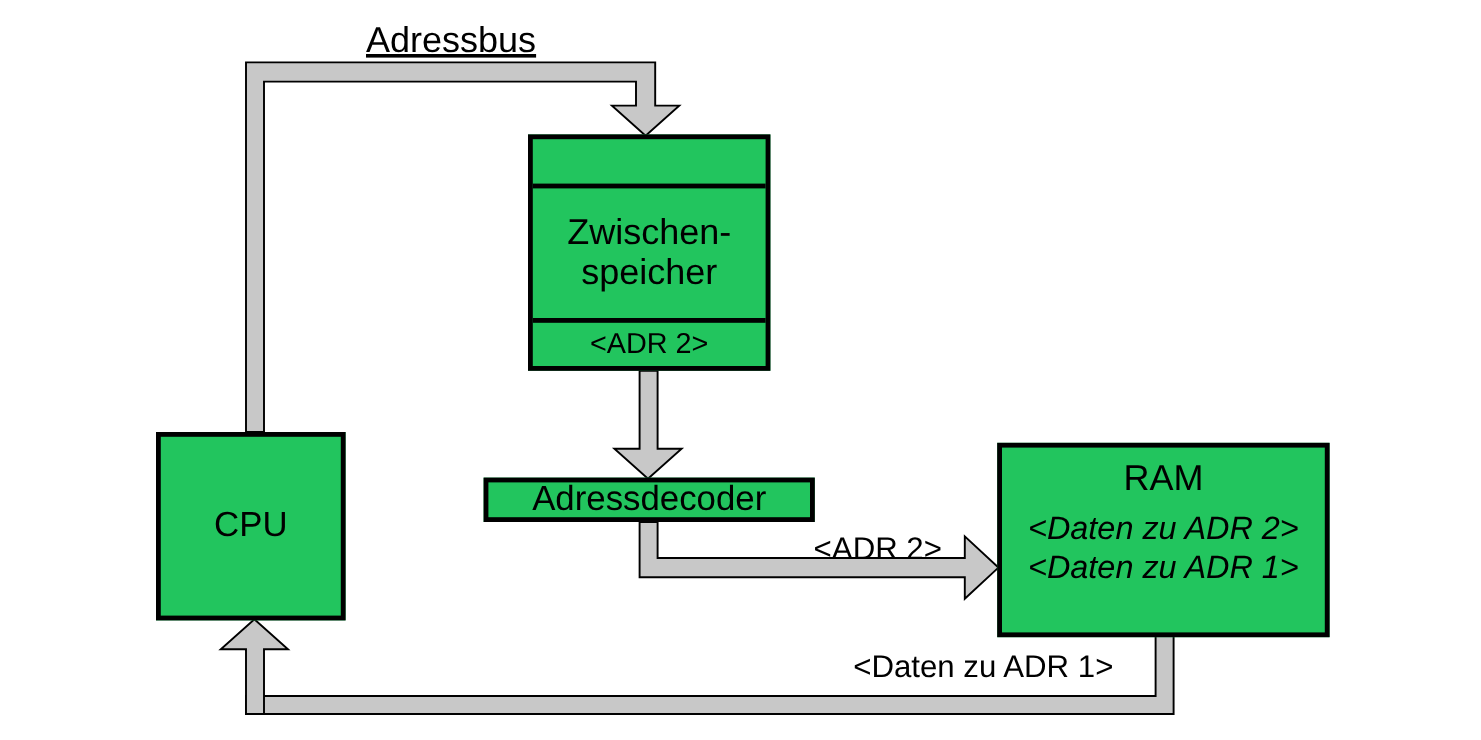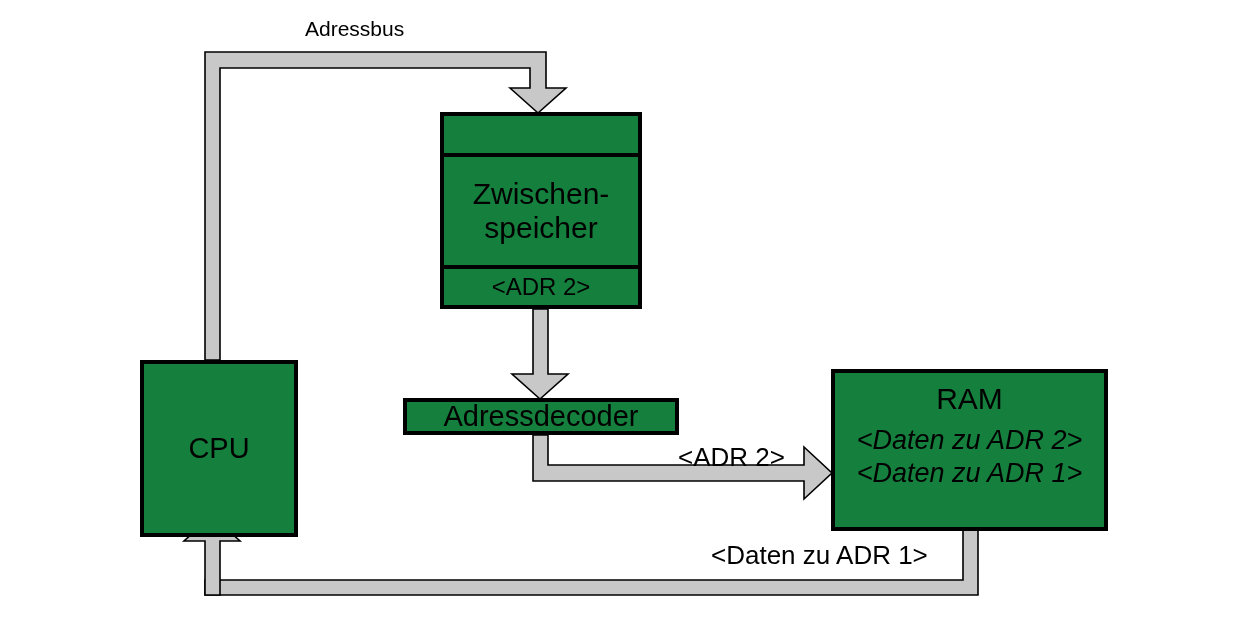--- a/index.html
+++ b/index.html
@@ -24,44 +24,44 @@
   }
   .bus {
     fill: #c8c8c8;
     stroke: #000000;
     stroke-width: 1.6;
     stroke-linejoin: miter;
   }
   .node {
     position: absolute;
     box-sizing: border-box;
-    background: #15803d;
+    background: #22c55e;
     border: 4px solid #000000;
     z-index: 5;
   }
   .node .row {
     box-sizing: border-box;
     display: flex;
     align-items: center;
     justify-content: center;
     text-align: center;
     color: #000000;
     line-height: 1.12;
     white-space: pre-line;
   }
   .node .row.divided {
     border-bottom: 4px solid #000000;
   }
 
   
   #cpu {
-    left: 140px;
+    left: 130px;
     top: 360px;
     width: 158px;
-    height: 177px;
+    height: 157px;
   }
   #cpu .row { width: 100%; height: 100%; font-size: 29px; }
 
   
   #zwischenspeicher {
     left: 440px;
     top: 112px;
     width: 202px;
     height: 197px;
   }
@@ -96,21 +96,22 @@
   
   .label {
     position: absolute;
     color: #000000;
     white-space: nowrap;
     z-index: 6;
   }
   #label-adressbus {
     left: 305px;
     top: 17px;
-    font-size: 21px;
+    font-size: 30px;
+    text-decoration: underline;
   }
   #label-adr2-wire {
     left: 678px;
     top: 442px;
     font-size: 26px;
   }
   #label-datenbus {
     left: 519px;
     top: 536px;
     font-size: 30px;

